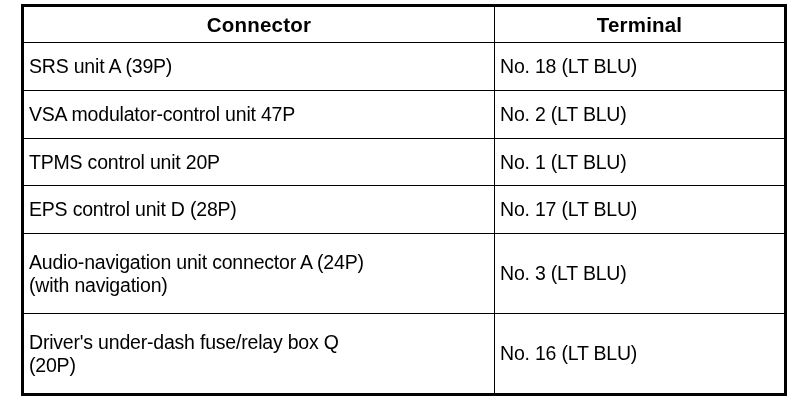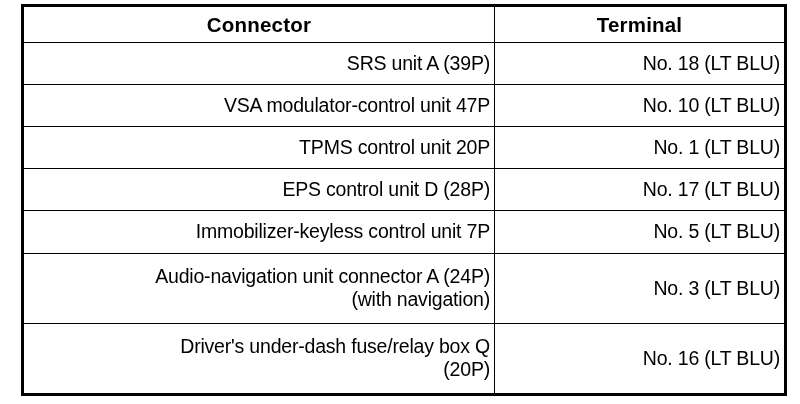--- a/index.html
+++ b/index.html
@@ -48,21 +48,21 @@
   }
 
   table.spec-table col.col-connector { width: 472px; }
   table.spec-table col.col-terminal   { width: 291px; }
 
   table.spec-table th,
   table.spec-table td {
     border: 1.5px solid #000000;
     padding: 0 4px 0 5px;
     vertical-align: middle;
-    text-align: right;
+    text-align: left;
     font-size: 19.5px;
     line-height: 23px;
     letter-spacing: -0.2px;
     white-space: pre-line;
     background: #ffffff;
   }
 
   table.spec-table thead th {
     text-align: center;
     font-weight: bold;
@@ -98,33 +98,29 @@
           <th>Terminal</th>
         </tr>
       </thead>
       <tbody id="table-body">
           <tr class="row-1">
             <td class="cell-connector">SRS unit A (39P)</td>
             <td class="cell-terminal">No. 18 (LT BLU)</td>
           </tr>
           <tr class="row-1">
             <td class="cell-connector">VSA modulator-control unit 47P</td>
-            <td class="cell-terminal">No. 10 (LT BLU)</td>
+            <td class="cell-terminal">No. 2 (LT BLU)</td>
           </tr>
           <tr class="row-1">
             <td class="cell-connector">TPMS control unit 20P</td>
             <td class="cell-terminal">No. 1 (LT BLU)</td>
           </tr>
           <tr class="row-1">
             <td class="cell-connector">EPS control unit D (28P)</td>
             <td class="cell-terminal">No. 17 (LT BLU)</td>
-          </tr>
-          <tr class="row-1">
-            <td class="cell-connector">Immobilizer-keyless control unit 7P</td>
-            <td class="cell-terminal">No. 5 (LT BLU)</td>
           </tr>
           <tr class="row-2">
             <td class="cell-connector">Audio-navigation unit connector A (24P)
 (with navigation)</td>
             <td class="cell-terminal">No. 3 (LT BLU)</td>
           </tr>
           <tr class="row-2">
             <td class="cell-connector">Driver's under-dash fuse/relay box Q
 (20P)</td>
             <td class="cell-terminal">No. 16 (LT BLU)</td>

